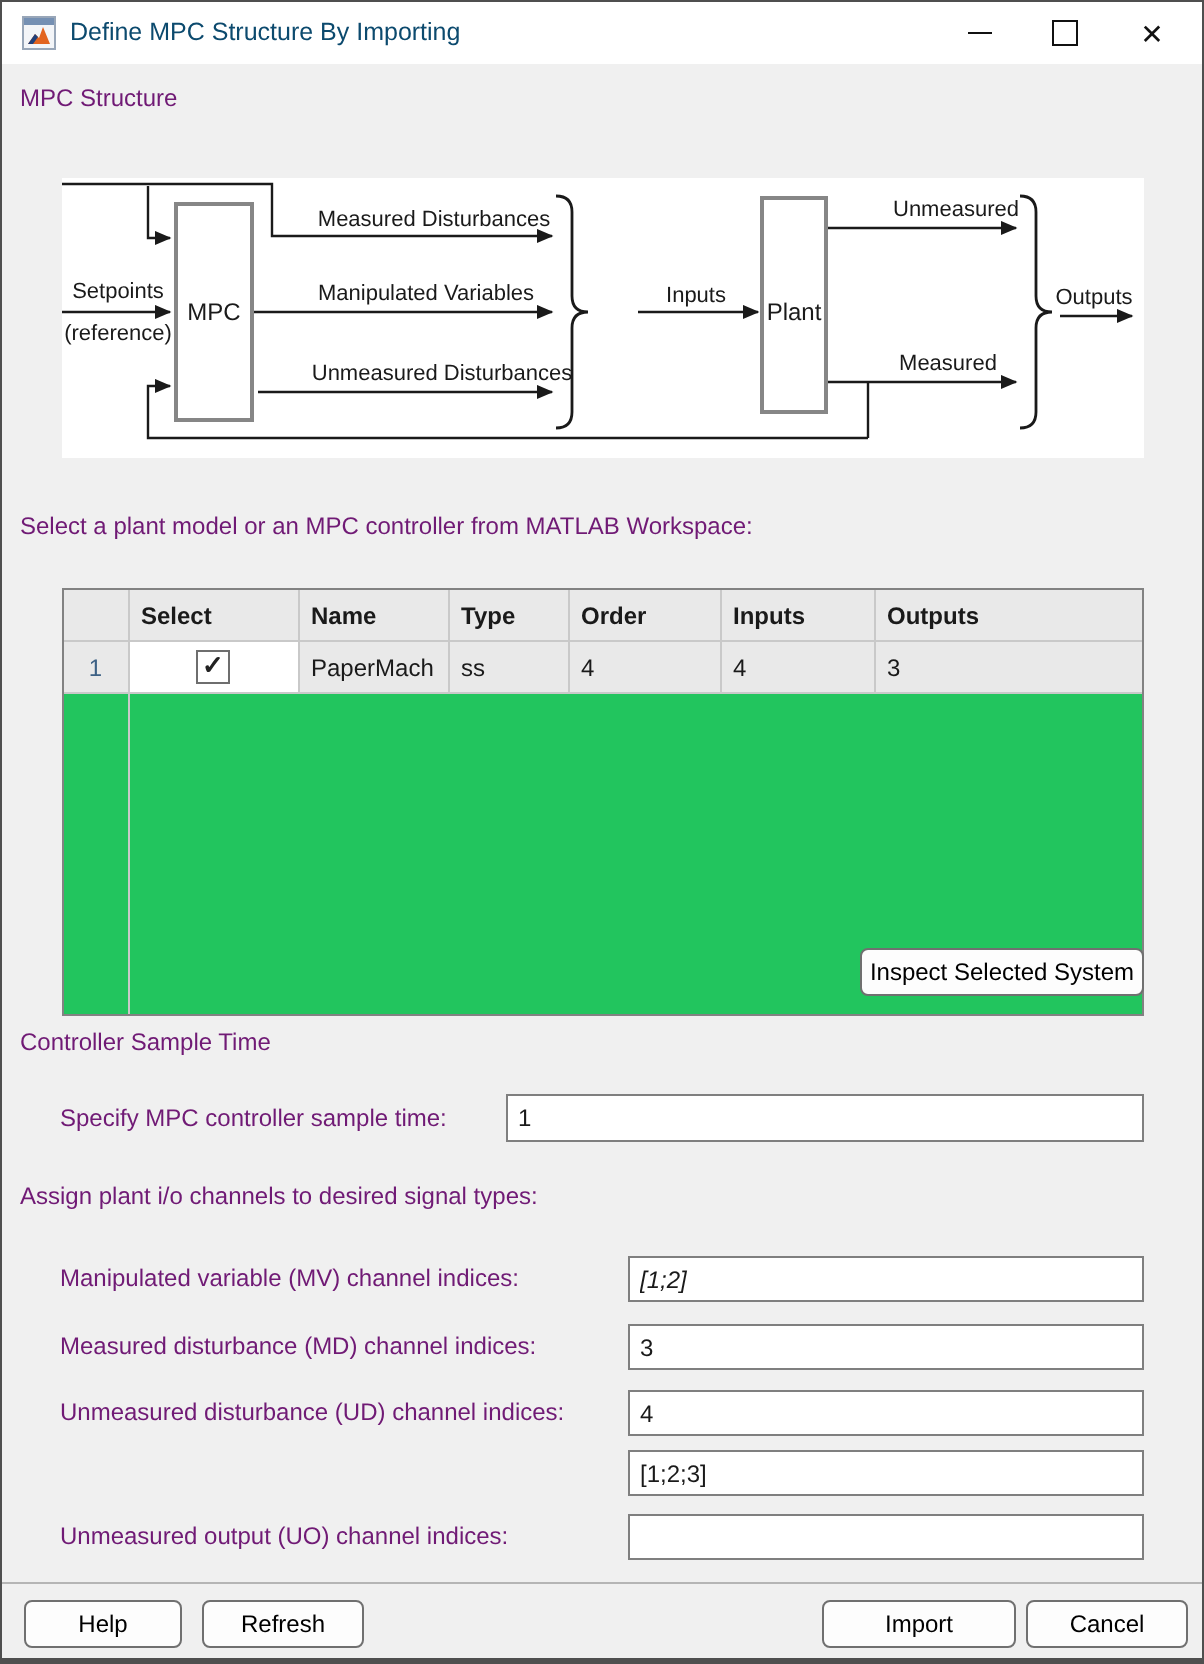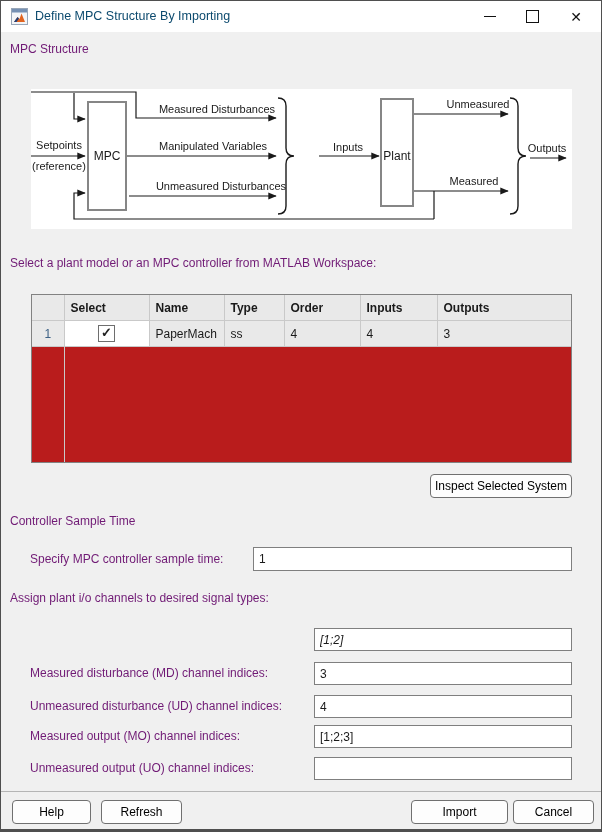--- a/index.html
+++ b/index.html
@@ -17,21 +17,21 @@
   .winbtn.max{left:518px;}
   .winbtn.close{left:562px;font-size:14px;color:#111;font-weight:400;}
   .glyph-min{width:12px;height:0;border-top:1.4px solid #111;display:block;}
   .glyph-max{width:11px;height:11px;border:1.3px solid #111;display:block;background:transparent;}
   
   .h-label{position:absolute;font-size:12px;font-weight:normal;color:#701a75;white-space:nowrap;}
   
   .diagram{position:absolute;left:30px;top:88px;width:541px;height:140px;background:#ffffff;}
   .diagram svg{display:block;}
   
-  .tablewrap{position:absolute;left:30px;top:293px;width:541px;height:169px;background:#b91c1c;
+  .tablewrap{position:absolute;left:30px;top:293px;width:541px;height:214px;background:#22c55e;
     border:1px solid #828282;box-sizing:border-box;overflow:hidden;}
   table.ws{border-collapse:collapse;table-layout:fixed;width:539px;font-size:12px;color:#1a1a1a;}
   table.ws th,table.ws td{border-right:1px solid #c9c9c9;border-bottom:1px solid #c9c9c9;
     padding:0 6px;height:25px;text-align:left;overflow:hidden;white-space:nowrap;}
   table.ws th{background:#e9e9e9;font-weight:bold;}
   table.ws td{background:#e9e9e9;}
   table.ws td.rowhead{color:#3d6185;text-align:center;background:#e9e9e9;}
   table.ws td.selcell{background:#ffffff;text-align:center;}
   table.ws th:last-child,table.ws td:last-child{border-right:none;}
   .rowhead-sep{position:absolute;left:32px;top:0;width:1px;height:100%;background:#c9c9c9;}
@@ -165,29 +165,29 @@
   </div>
 
   <div class="btn" style="left:429px;top:473px;width:142px;">Inspect Selected System</div>
 
   <div class="h-label" style="left:9px;top:513px;">Controller Sample Time</div>
   <div class="h-label" style="left:29px;top:546px;line-height:24px;">Specify MPC controller sample time:</div>
   <input class="field" style="left: 252px; top: 546px; width: 319px; height: 24px;" type="text" value="1">
 
   <div class="h-label" style="left:9px;top:590px;">Assign plant i/o channels to desired signal types:</div>
 
+  <div class="h-label" style="left:29px;top:627px;line-height:23px;">Manipulated variable (MV) channel indices:</div>
   <input class="field" style="left: 313px; top: 627px; width: 258px; height: 23px; font-style: italic;" type="text" value="[1;2]">
 
   <div class="h-label" style="left:29px;top:661px;line-height:23px;">Measured disturbance (MD) channel indices:</div>
   <input class="field" style="left: 313px; top: 661px; width: 258px; height: 23px;" type="text" value="3">
 
   <div class="h-label" style="left:29px;top:694px;line-height:23px;">Unmeasured disturbance (UD) channel indices:</div>
   <input class="field" style="left: 313px; top: 694px; width: 258px; height: 23px;" type="text" value="4">
 
-  <div class="h-label" style="left:29px;top:724px;line-height:23px;">Measured output (MO) channel indices:</div>
   <input class="field" style="left: 313px; top: 724px; width: 258px; height: 23px;" type="text" value="[1;2;3]">
 
   <div class="h-label" style="left:29px;top:756px;line-height:23px;">Unmeasured output (UO) channel indices:</div>
   <input class="field" style="left: 313px; top: 756px; width: 258px; height: 23px;" type="text" value="">
 
   <div class="footer-sep"></div>
   <div class="btn" style="left:11px;top:799px;width:79px;">Help</div>
   <div class="btn" style="left:100px;top:799px;width:81px;">Refresh</div>
   <div class="btn" style="left:410px;top:799px;width:97px;">Import</div>
   <div class="btn" style="left:512px;top:799px;width:81px;">Cancel</div>

